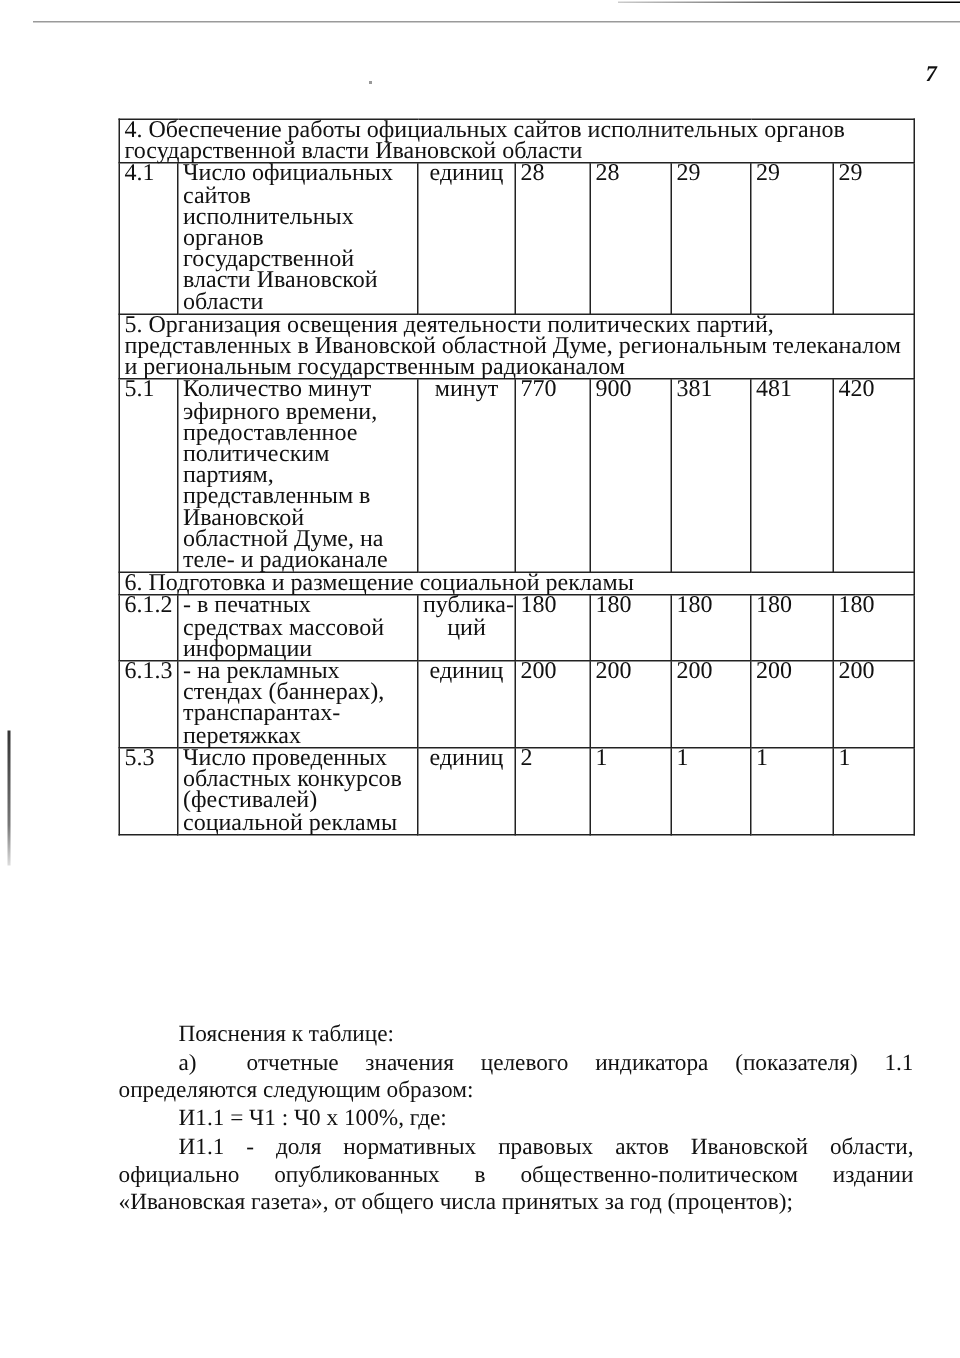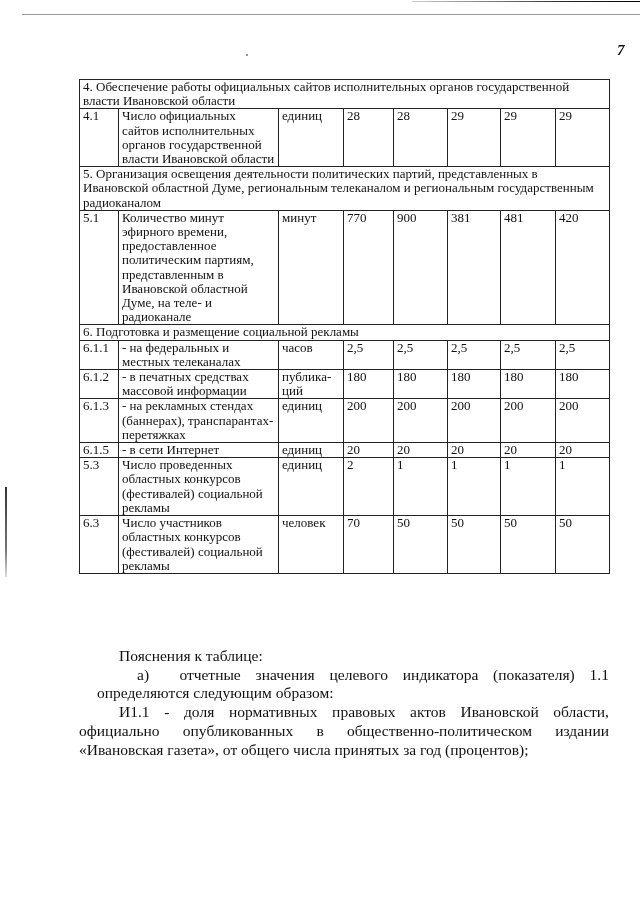--- a/index.html
+++ b/index.html
@@ -10,32 +10,32 @@
     }
     .scan-line-top { position: absolute; left: 22px; top: 14px; width: 620px; height: 1px; background: #9a9a9a; }
     .scan-line-top2 { position: absolute; left: 412px; top: 1px; width: 228px; height: 1px; background: linear-gradient(to right, #ccc, #888 30%, #222 70%, #000); }
     .page-number { position: absolute; left: 617px; top: 42px; font-size: 15px; font-style: italic; font-weight: bold; }
     .speck { position: absolute; width: 2px; height: 2px; background: #999; }
     .margin-mark { position: absolute; left: 5px; top: 487px; width: 2px; height: 90px; background: linear-gradient(to bottom, #333, #777 70%, #ddd); }
 
     table.indicators {
       position: absolute; left: 79px; top: 79px; width: 530px;
       border-collapse: collapse; table-layout: fixed;
-      font-size: 13px; line-height: 14.2px;
+      font-size: 16px; line-height: 14.2px;
     }
     table.indicators td {
       border: 1px solid #222; padding: 0 3px; vertical-align: top;
     }
     td.num { padding-left: 4px; margin-top: 30px; }
-    td.unit { text-align: left; }
+    td.unit { text-align: center; }
     td.val { padding-right: 2px; }
     td.section { padding-left: 3px; }
 
     .notes {
-      position: absolute; left: 79px; top: 647px; width: 530px;
+      position: absolute; left: 79px; top: 681px; width: 530px;
       font-size: 15.5px; line-height: 18.7px;
     }
     .notes p { margin: 0; text-align: justify; }
     .notes p.indent { text-indent: 40px; }
   </style>
 </head>
 <body>
 
 <div class="scan-line-top2"></div>
 <div class="scan-line-top"></div>
@@ -78,79 +78,50 @@
         <td class="val">770</td>
         <td class="val">900</td>
         <td class="val">381</td>
         <td class="val">481</td>
         <td class="val">420</td>
       </tr>
       <tr>
         <td colspan="8" class="section">6. Подготовка и размещение социальной рекламы</td>
       </tr>
       <tr>
-        <td class="num">6.1.1</td>
-        <td class="name">- на федеральных и местных телеканалах</td>
-        <td class="unit">часов</td>
-        <td class="val">2,5</td>
-        <td class="val">2,5</td>
-        <td class="val">2,5</td>
-        <td class="val">2,5</td>
-        <td class="val">2,5</td>
-      </tr>
-      <tr>
         <td class="num">6.1.2</td>
         <td class="name">- в печатных средствах массовой информации</td>
         <td class="unit">публика-ций</td>
         <td class="val">180</td>
         <td class="val">180</td>
         <td class="val">180</td>
         <td class="val">180</td>
         <td class="val">180</td>
       </tr>
       <tr>
         <td class="num">6.1.3</td>
         <td class="name">- на рекламных стендах (баннерах), транспарантах-перетяжках</td>
         <td class="unit">единиц</td>
         <td class="val">200</td>
         <td class="val">200</td>
         <td class="val">200</td>
         <td class="val">200</td>
         <td class="val">200</td>
       </tr>
       <tr>
-        <td class="num">6.1.5</td>
-        <td class="name">- в сети Интернет</td>
-        <td class="unit">единиц</td>
-        <td class="val">20</td>
-        <td class="val">20</td>
-        <td class="val">20</td>
-        <td class="val">20</td>
-        <td class="val">20</td>
-      </tr>
-      <tr>
         <td class="num">5.3</td>
         <td class="name">Число проведенных областных конкурсов (фестивалей) социальной рекламы</td>
         <td class="unit">единиц</td>
         <td class="val">2</td>
         <td class="val">1</td>
         <td class="val">1</td>
         <td class="val">1</td>
         <td class="val">1</td>
       </tr>
-      <tr>
-        <td class="num">6.3</td>
-        <td class="name">Число участников областных конкурсов (фестивалей) социальной рекламы</td>
-        <td class="unit">человек</td>
-        <td class="val">70</td>
-        <td class="val">50</td>
-        <td class="val">50</td>
-        <td class="val">50</td>
-        <td class="val">50</td>
-      </tr>
     </tbody>
 </table>
 
 <div class="notes">
   <p class="indent">Пояснения к таблице:</p>
-  <p class="indent" style="text-align-last:left;margin-left:18px;">а)  отчетные значения целевого индикатора (показателя) 1.1 определяются следующим образом:</p>
+  <p class="indent" style="text-align-last:left;">а)  отчетные значения целевого индикатора (показателя) 1.1 определяются следующим образом:</p>
+  <p class="indent">И1.1 = Ч1 : Ч0 х 100%, где:</p>
   <p class="indent">И1.1 - доля нормативных правовых актов Ивановской области, официально опубликованных в общественно-политическом издании «Ивановская газета», от общего числа принятых за год (процентов);</p>
 </div>
 
 </body></html>

